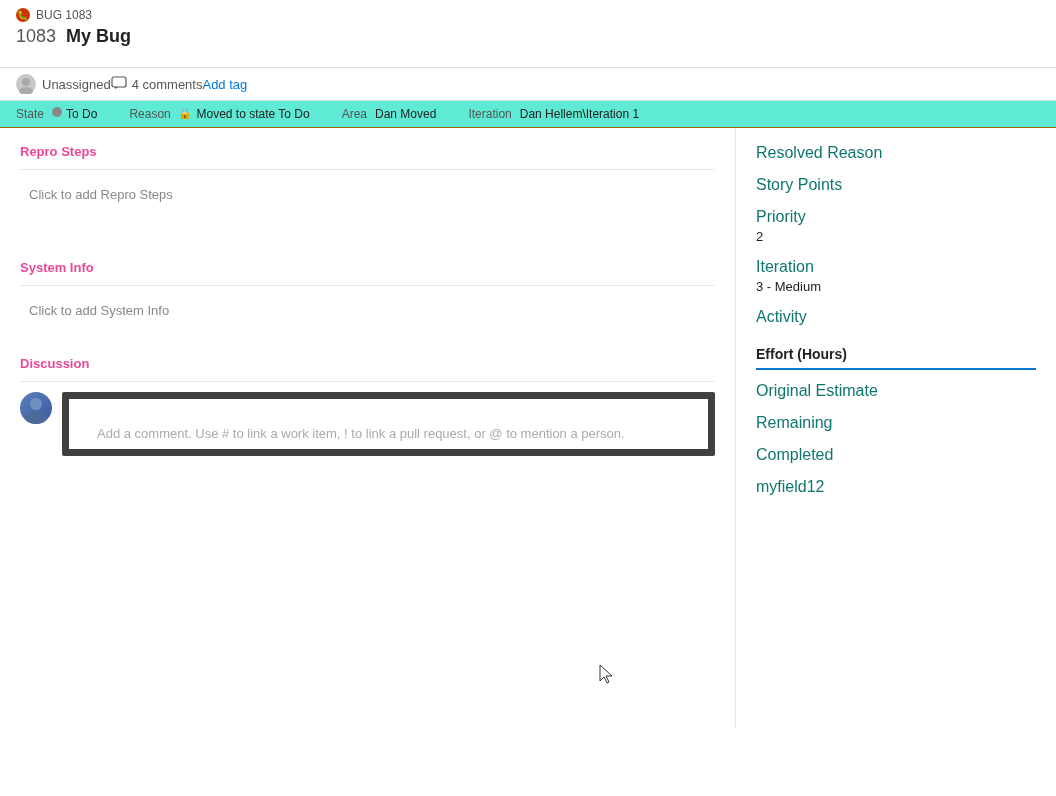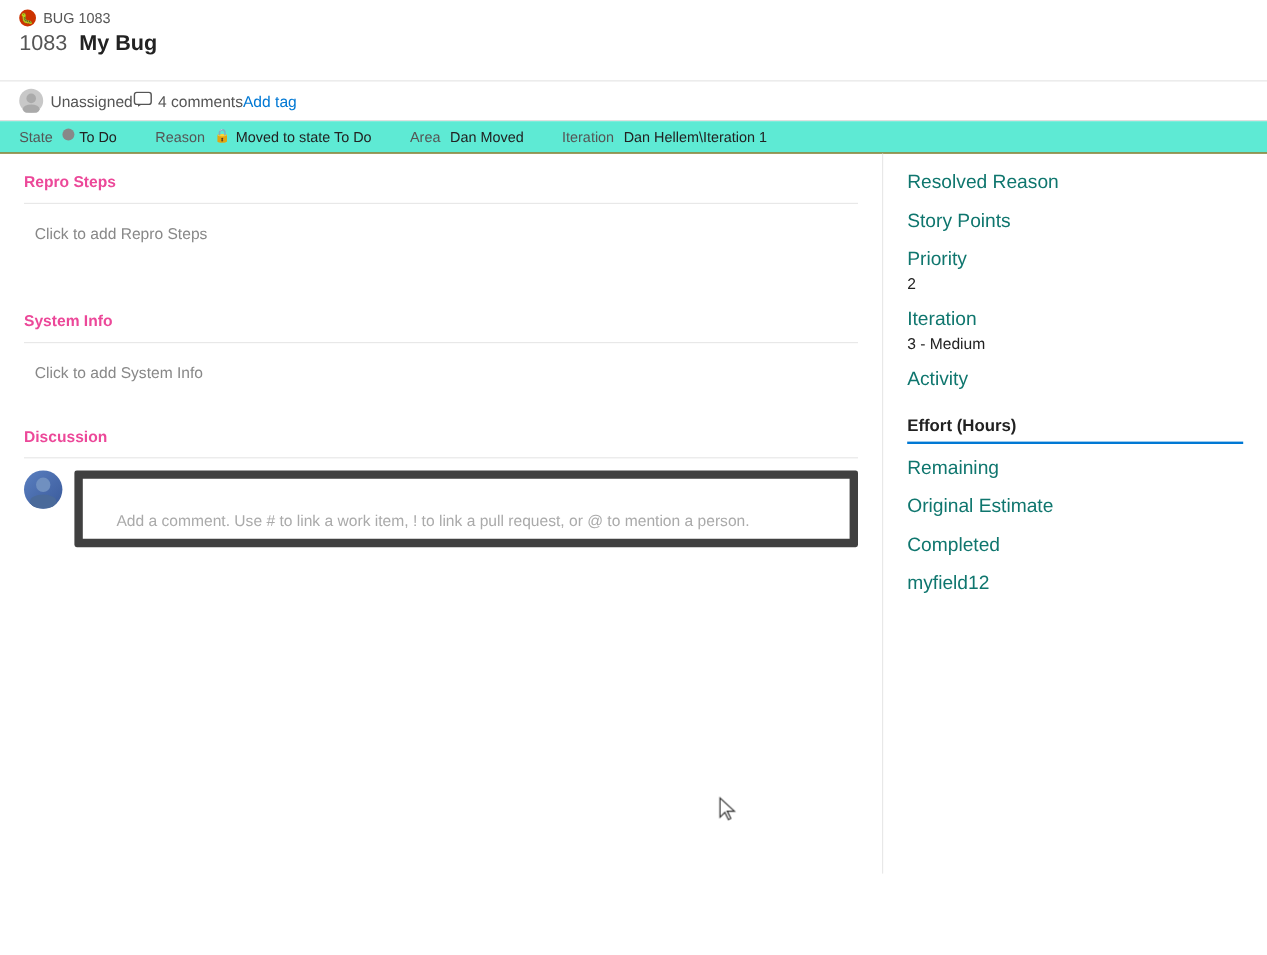--- a/index.html
+++ b/index.html
@@ -350,26 +350,26 @@
     </div>
 
     <div class="right-field">
       <div class="right-field-label">Activity</div>
       <div class="right-field-value"></div>
     </div>
 
     <div class="right-section-title" style="margin-top:20px;">Effort (Hours)</div>
 
     <div class="right-field">
+      <div class="right-field-label">Original Estimate</div>
+      <div class="right-field-value"></div>
+    </div>
+
+    <div class="right-field">
       <div class="right-field-label">Remaining</div>
-      <div class="right-field-value"></div>
-    </div>
-
-    <div class="right-field">
-      <div class="right-field-label">Original Estimate</div>
       <div class="right-field-value"></div>
     </div>
 
     <div class="right-field">
       <div class="right-field-label">Completed</div>
       <div class="right-field-value"></div>
     </div>
 
     <div class="right-field">
       <div class="right-field-label">myfield12</div>

